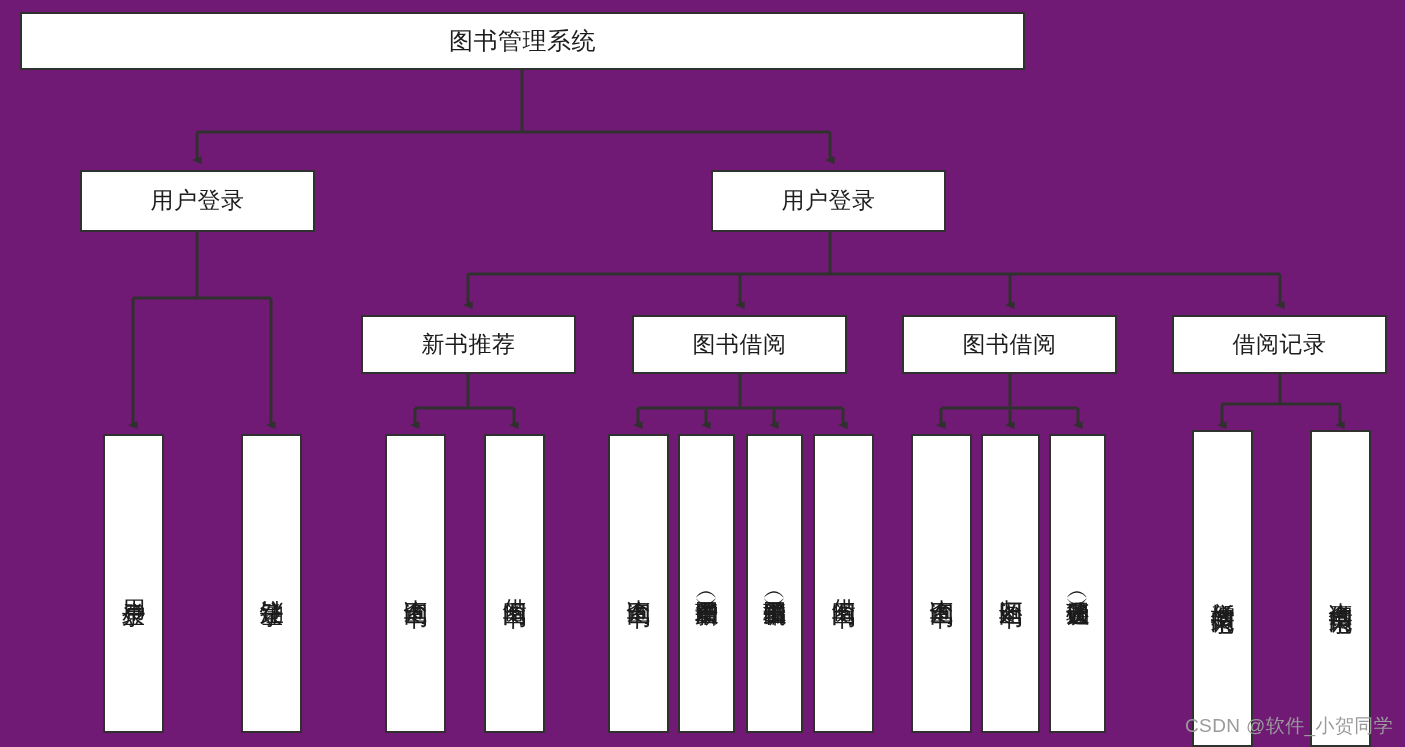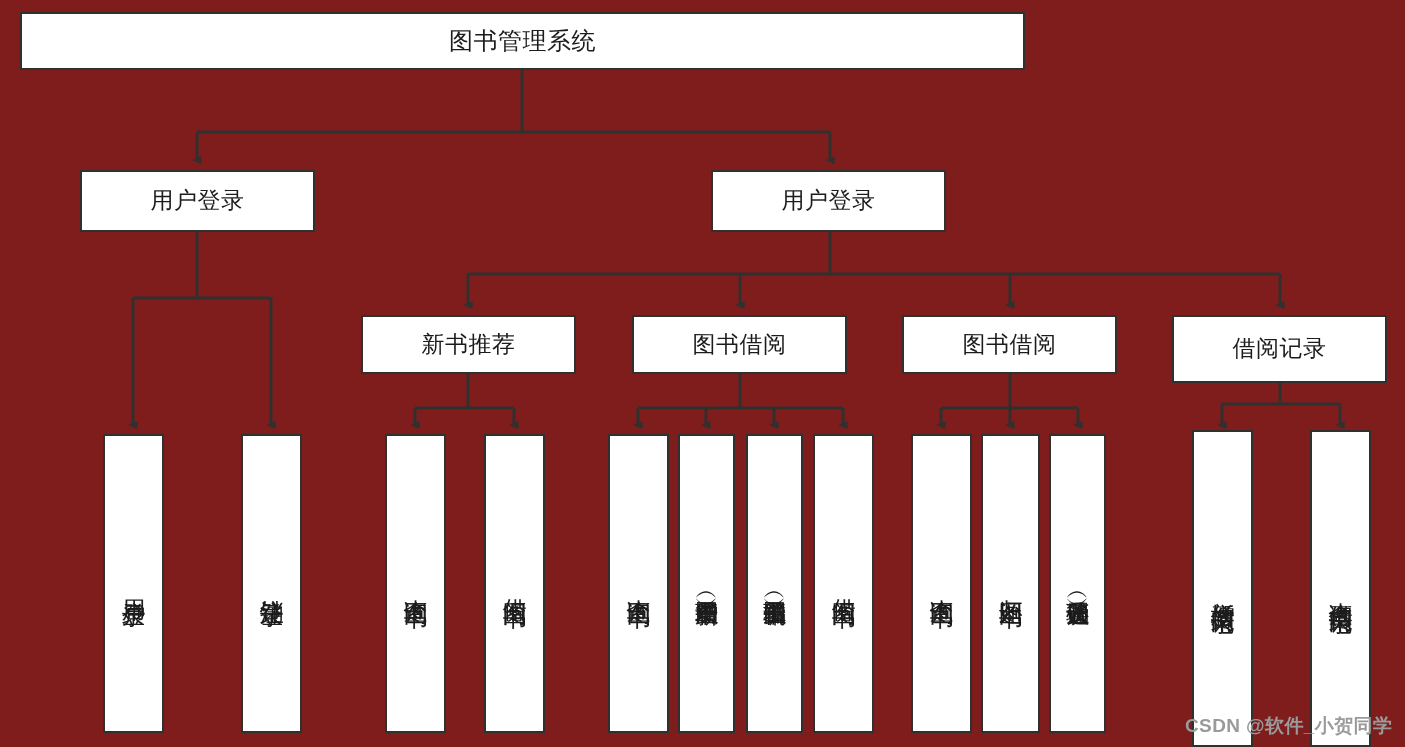--- a/index.html
+++ b/index.html
@@ -7,21 +7,21 @@
     padding: 0;
     background: #ffffff;
   }
   body {
     font-family: "Liberation Sans", "DejaVu Sans", sans-serif;
   }
   #canvas {
     position: relative;
     width: 1405px;
     height: 747px;
-    background: #7f1d1d;
+    background: #701a75;
     overflow: hidden;
   }
   svg.wires {
     position: absolute;
     left: 0;
     top: 0;
     width: 1405px;
     height: 747px;
     pointer-events: none;
   }
@@ -64,21 +64,20 @@
     font-size: 23px;
     letter-spacing: 0px;
     line-height: 1.1;
   }
   .watermark {
     position: absolute;
     font-size: 19px;
     color: #9a9a9a;
     white-space: nowrap;
     letter-spacing: 0.4px;
-    font-weight: bold;
   }
 </style>
 </head>
 <body>
 
 <div id="canvas">
 
   <svg class="wires" viewBox="0 0 1405 747">
     <defs>
       <marker id="arrow" markerWidth="10" markerHeight="10" refX="4.2" refY="5" orient="auto" markerUnits="userSpaceOnUse">
@@ -142,21 +141,21 @@
 
   <div class="node horiz" style="left:632px; top:315px; width:215px; height:59px;">
     <span class="label">图书借阅</span>
   </div>
   <div class="node horiz" style="left:361px; top:315px; width:215px; height:59px;">
     <span class="label">新书推荐</span>
   </div>
   <div class="node horiz" style="left:902px; top:315px; width:215px; height:59px;">
     <span class="label">图书借阅</span>
   </div>
-  <div class="node horiz" style="left:1172px; top:315px; width:215px; height:68px;">
+  <div class="node horiz" style="left:1172px; top:315px; width:215px; height:59px;">
     <span class="label">借阅记录</span>
   </div>
 
   <div class="node vert" style="left:103px; top:434px; width:61px; height:299px;">
     <span class="label">用户登录</span>
   </div>
   <div class="node vert" style="left:241px; top:434px; width:61px; height:299px;">
     <span class="label">注销登录</span>
   </div>
 

